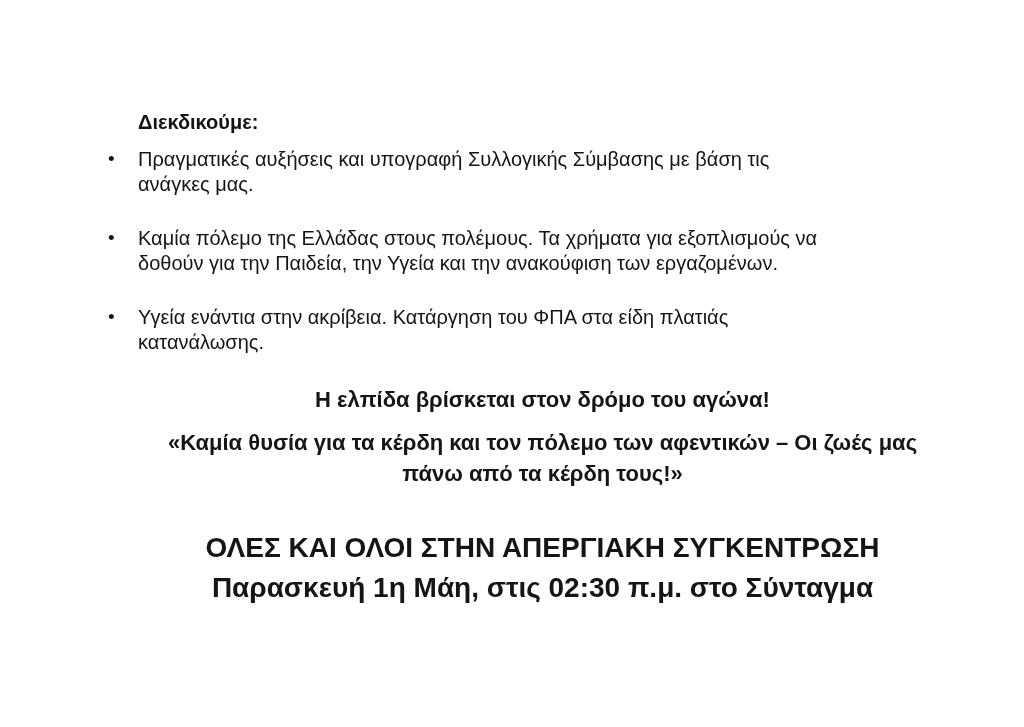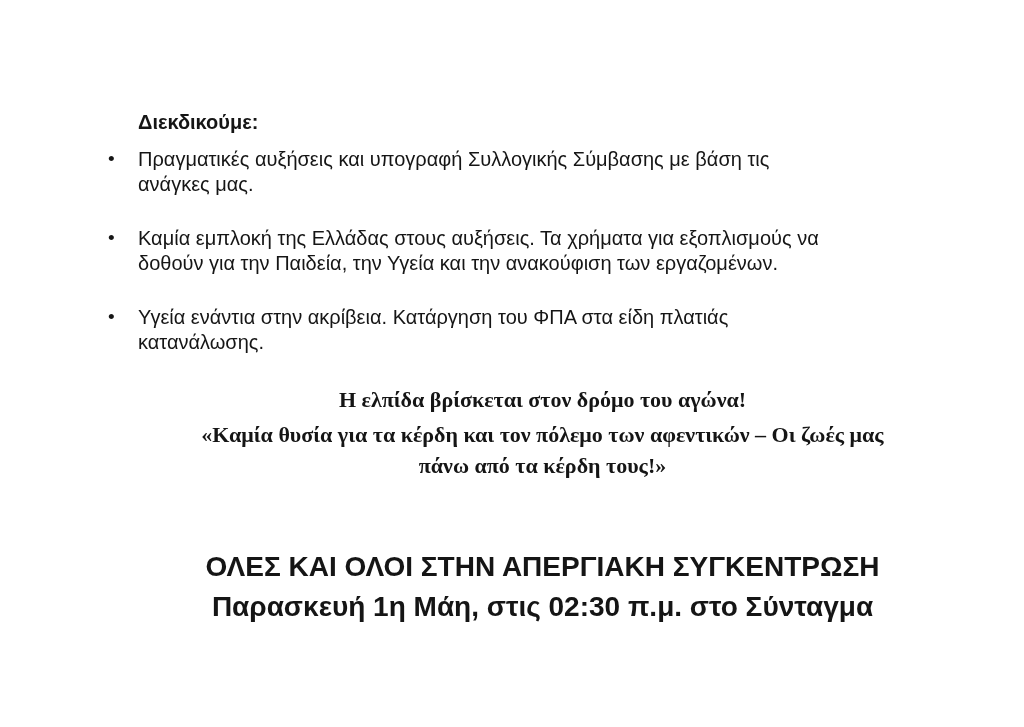--- a/index.html
+++ b/index.html
@@ -47,43 +47,43 @@
     font-size: 19px;
   }
   .b { font-weight: normal; }
   .pre { white-space: pre-line; }
   .center-block {
     margin-top: 28px;
     text-align: center;
     font-size: 22px;
     line-height: 31px;
   }
-  .center-block p { margin: 4px; font-family: Liberation Serif, serif; }
+  .center-block p { margin: 12px; }
   .c-bold { font-weight: bold; }
   .footer-block {
-    margin-top: 66px;
+    margin-top: 39px;
     text-align: center;
     font-size: 28px;
     line-height: 40px;
     font-weight: bold;
   }
   .footer-block p { margin: 0; }
 </style>
 </head>
 <body>
 
 <div class="page">
   <div class="content">
 
     <p class="heading">Διεκδικούμε:</p>
 
     <ul class="bullets">
       <li><span class="bullet-marker">•</span><span class="b">Πραγματικές αυξήσεις</span><span class="pre"> και υπογραφή Συλλογικής Σύμβασης με βάση τις
 ανάγκες μας.</span></li>
-      <li><span class="bullet-marker">•</span><span class="b">Καμία εμπλοκή της Ελλάδας στους αυξήσεις.</span><span class="pre"> Τα χρήματα για εξοπλισμούς να
+      <li><span class="bullet-marker">•</span><span class="b">Καμία πόλεμο της Ελλάδας στους πολέμους.</span><span class="pre"> Τα χρήματα για εξοπλισμούς να
 δοθούν για την Παιδεία, την Υγεία και την ανακούφιση των εργαζομένων.</span></li>
       <li><span class="bullet-marker">•</span><span class="b">Υγεία ενάντια στην ακρίβεια.</span><span class="pre"> Κατάργηση του ΦΠΑ στα είδη πλατιάς
 κατανάλωσης.</span></li>
     </ul>
 
     <div class="center-block">
       <p class="c-bold pre">Η ελπίδα βρίσκεται στον δρόμο του αγώνα!</p>
       <p class="c-bold pre">«Καμία θυσία για τα κέρδη και τον πόλεμο των αφεντικών – Οι ζωές μας
 πάνω από τα κέρδη τους!»</p>
     </div>

